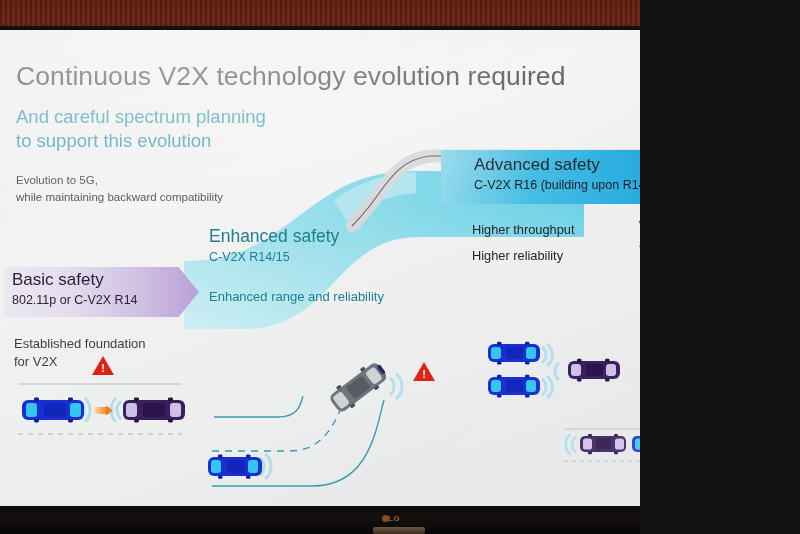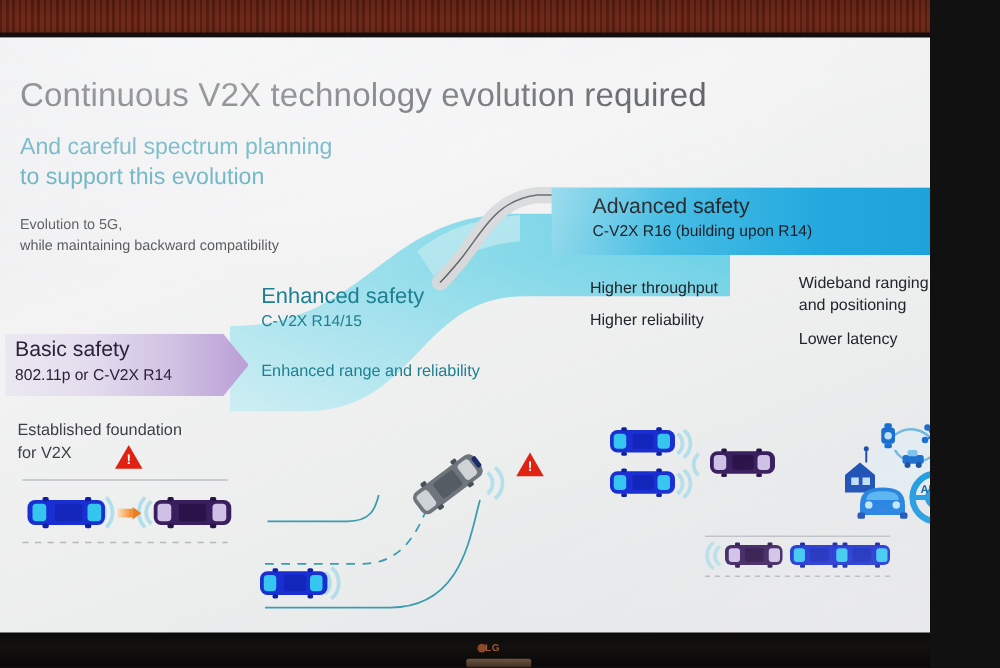--- a/index.html
+++ b/index.html
@@ -1,19 +1,19 @@
 <!DOCTYPE html>
 <html><head>
 <meta charset="utf-8">
 <style>
   html,body{margin:0;padding:0;background:#111;}
   body{width:800px;height:534px;overflow:hidden;font-family:"Liberation Sans",sans-serif;}
 
   
-  #scene{position:relative;width:744px;height:534px;overflow:hidden;}
+  #scene{position:relative;width:640px;height:534px;overflow:hidden;}
   .wall-wood{position:absolute;left:0;top:0;width:800px;height:92px;
       background:linear-gradient(180deg,#5d1e10 0%,#6b2413 18%,#53190d 55%,#3a1209 82%,#1c0803 100%);}
   .wall-wood::after{content:"";position:absolute;inset:0;
       background:repeating-linear-gradient(90deg,rgba(0,0,0,.18) 0 2px,rgba(255,255,255,.03) 2px 5px);}
   .bezel-top{position:absolute;left:0;top:26px;width:800px;height:18px;
       background:linear-gradient(180deg,#14100f,#050404);}
   .bezel-bottom{position:absolute;left:0;top:506px;width:800px;height:28px;
       background:linear-gradient(180deg,#0b0909 0%,#141110 40%,#090707 100%);}
   .screen{position:absolute;left:0;top:30px;width:800px;height:478px;
       background:linear-gradient(160deg,#e9eaec 0%,#f3f3f4 30%,#eceded 65%,#e2e3e6 100%);}

